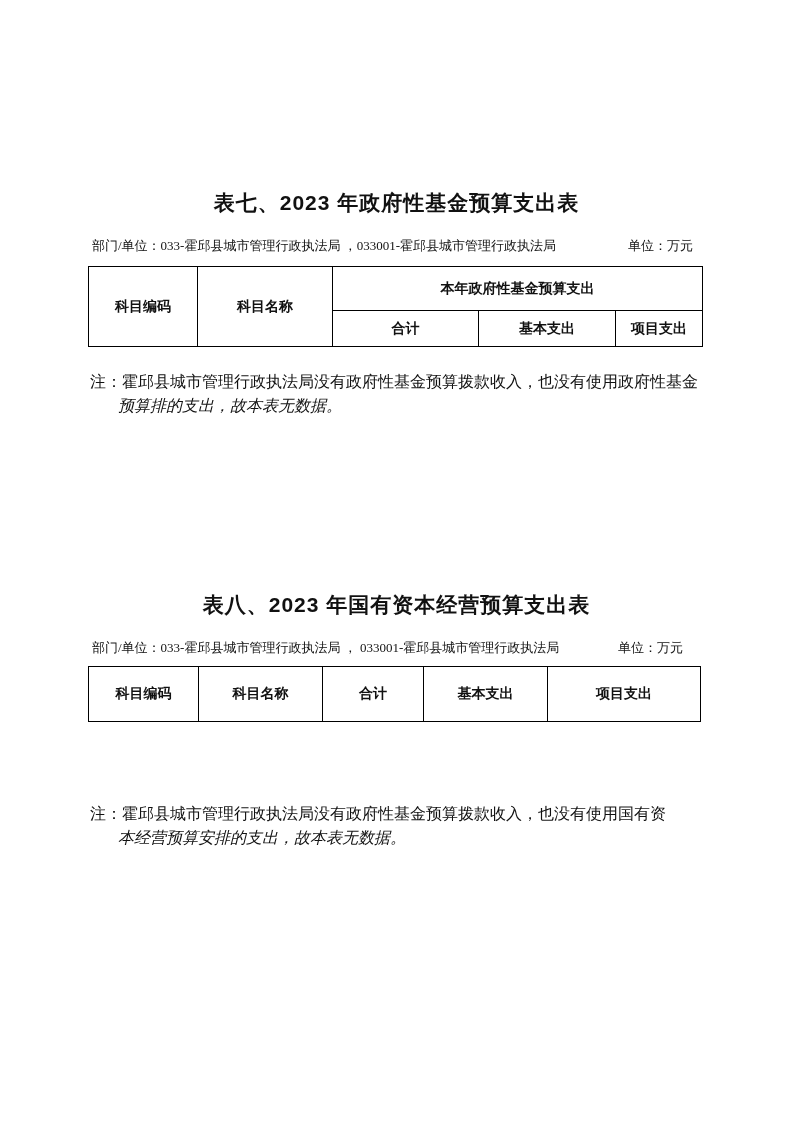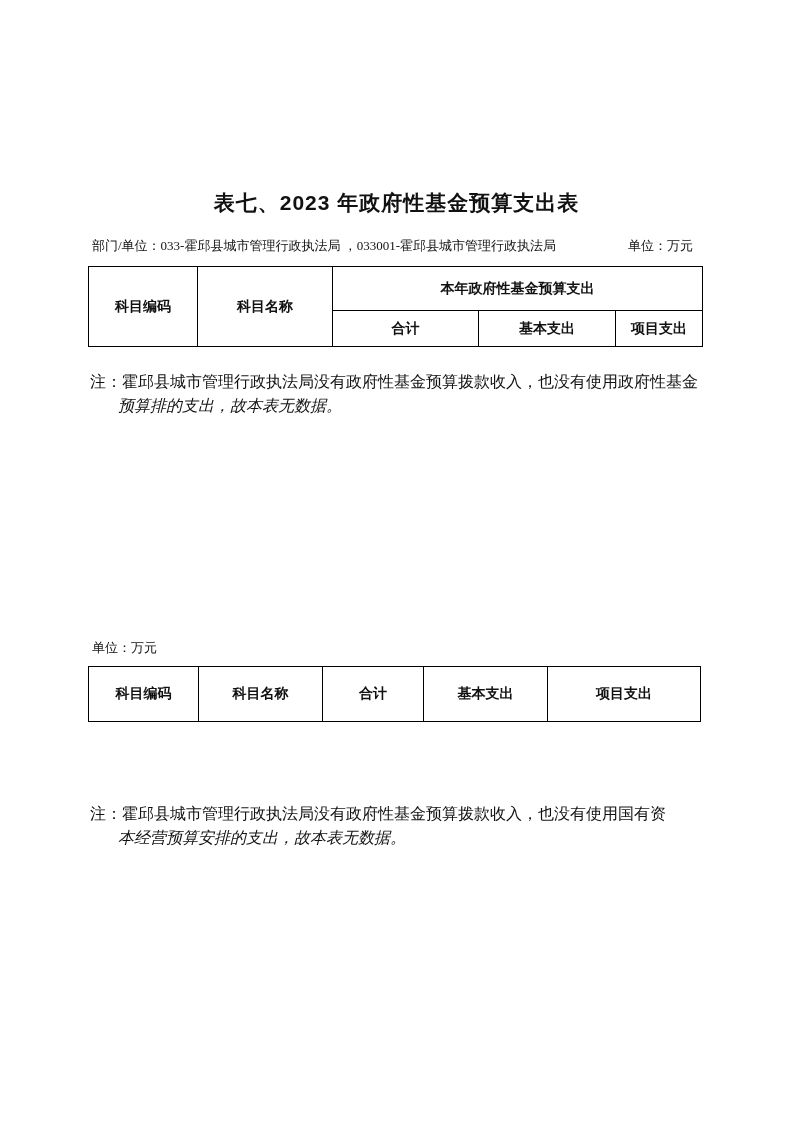--- a/index.html
+++ b/index.html
@@ -109,22 +109,24 @@
         <td>项目支出</td>
       </tr>
     </tbody>
   </table>
 
   <div class="note note7">
     <div>注：霍邱县城市管理行政执法局没有政府性基金预算拨款收入，也没有使用政府性基金</div>
     <div class="note-line-indent">预算排的支出，故本表无数据。</div>
   </div>
 
+  <div class="doc-title title8">表八、2023 年国有资本经营预算支出表</div>
 
   <div class="meta-row meta-row8">
+    <span>部门/单位：033-霍邱县城市管理行政执法局 ， 033001-霍邱县城市管理行政执法局</span>
     <span>单位：万元</span>
   </div>
 
   <table class="budget-table table8-grid">
     <colgroup>
       <col style="width:110px">
       <col style="width:124px">
       <col style="width:101px">
       <col style="width:124px">
       <col style="width:153px">

